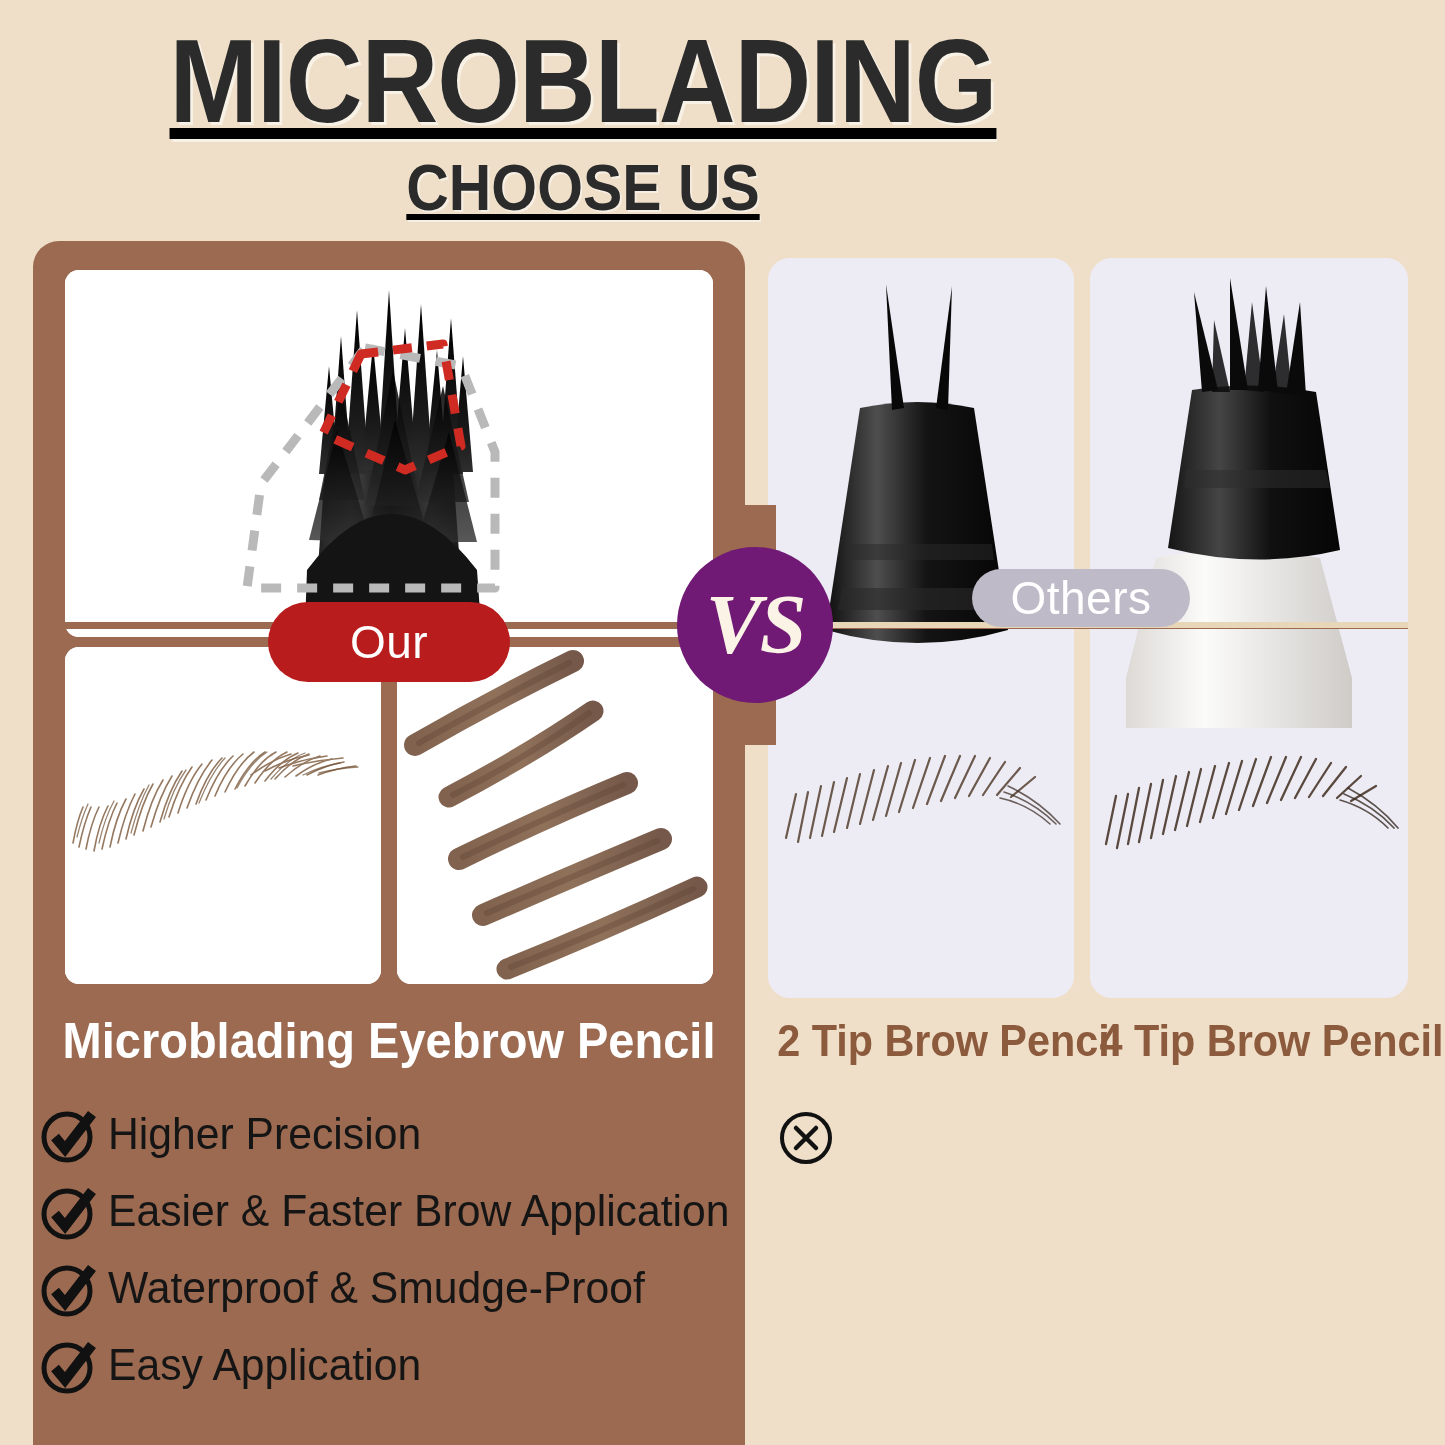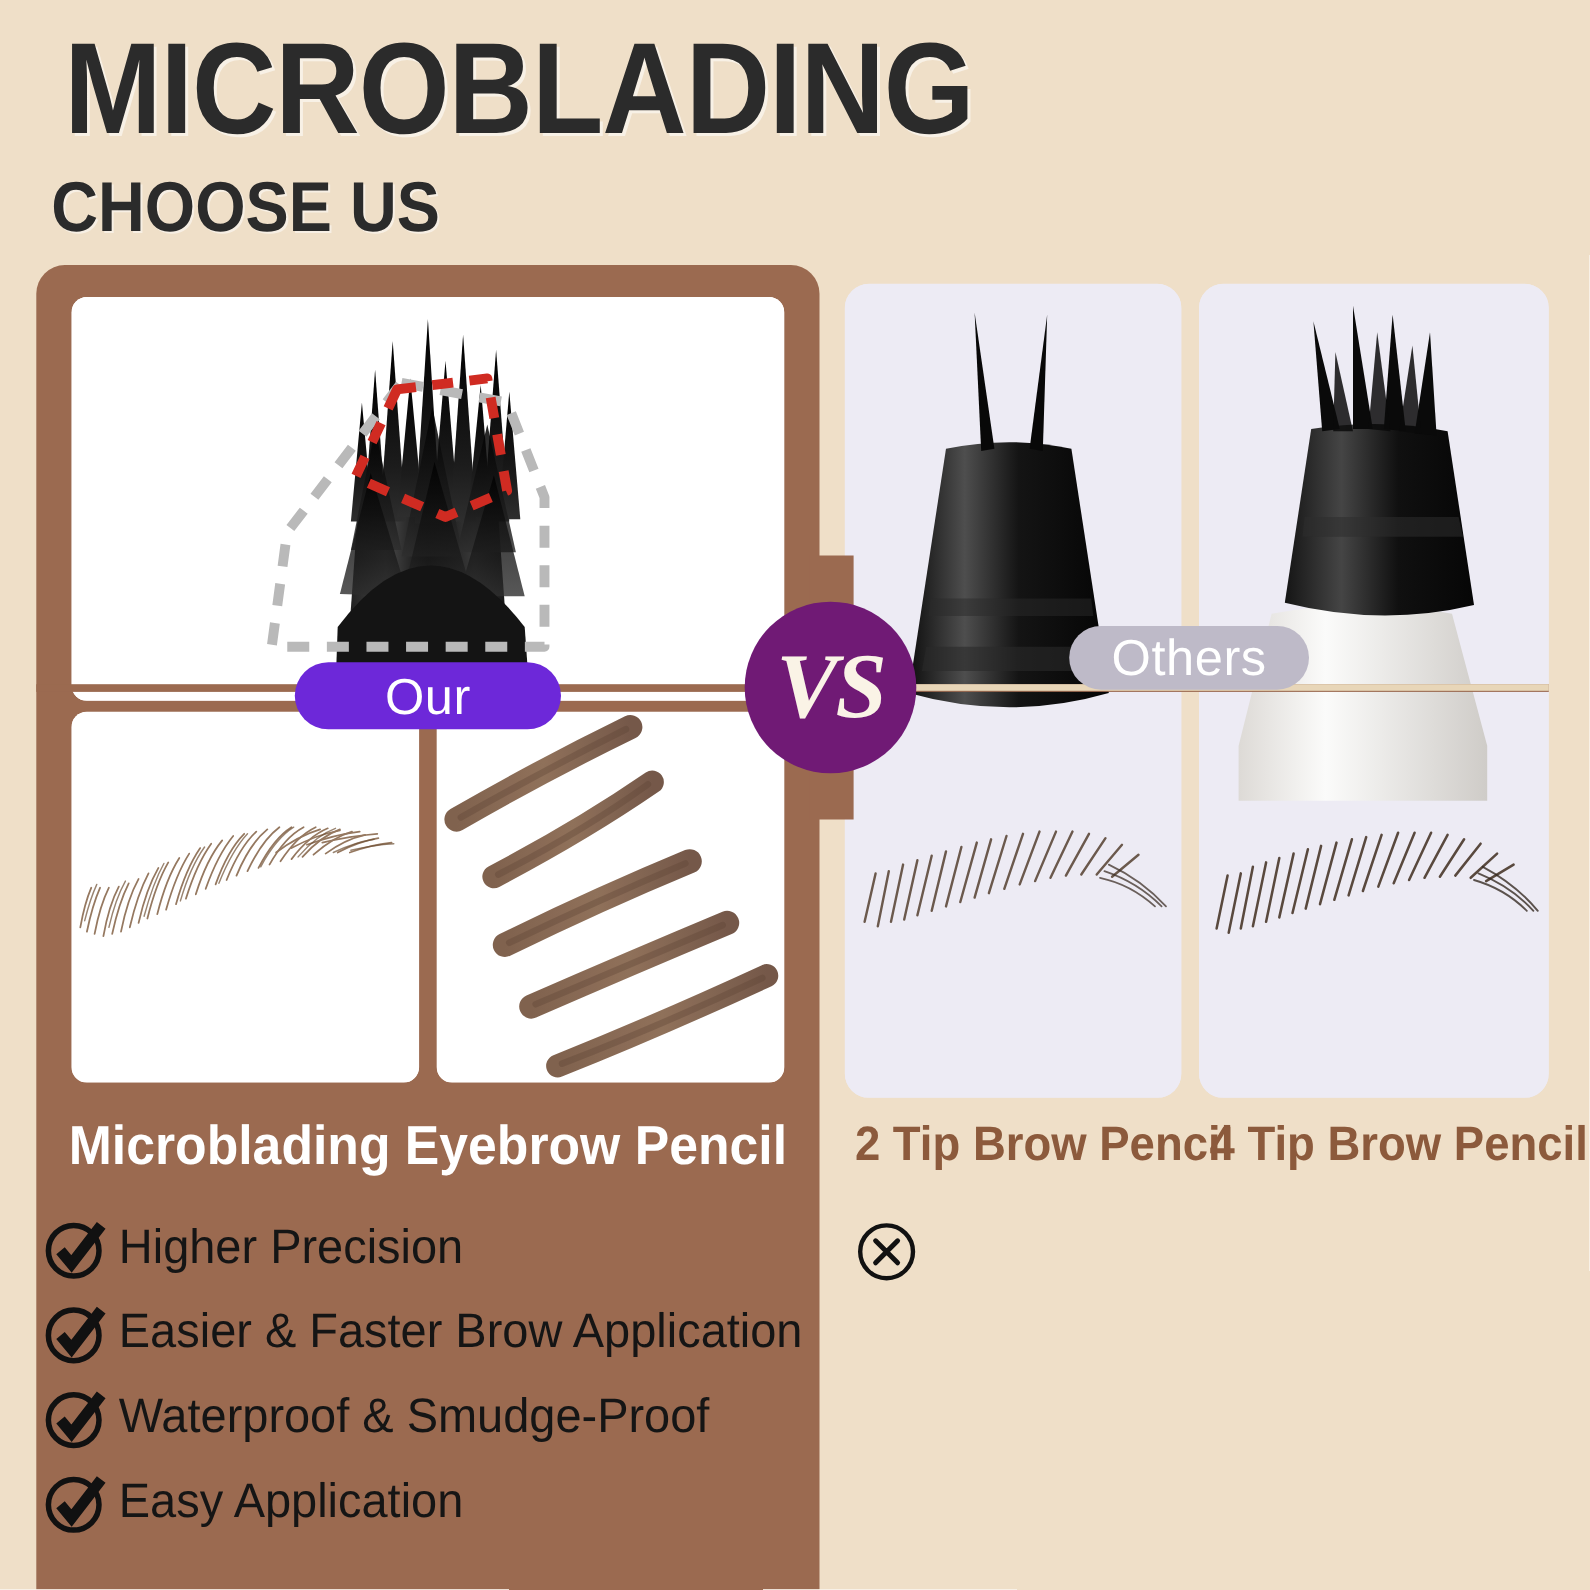--- a/index.html
+++ b/index.html
@@ -14,21 +14,22 @@
     background: #EFDFC8;
     overflow: hidden;
     font-family: "Liberation Sans", sans-serif;
   }
 
   
   #title-block {
     position: absolute;
     left: 0; top: 22px;
     width: 1166px;
-    text-align: left;
+    text-align: center;
+    text-decoration: underline;
   }
   #main-title {
     font-family: "Liberation Sans Narrow", "Liberation Sans", sans-serif;
     font-weight: bold;
     font-size: 118px;
     line-height: 1.0;
     letter-spacing: -1px;
     color: #2B2B2B;
     transform: scaleX(0.90);
     text-shadow: 3px 3px 0 rgba(255,255,255,0.55);
@@ -95,22 +96,22 @@
     align-items: center;
     justify-content: center;
     border-radius: 999px;
     color: #FFFFFF;
     font-size: 46px;
     font-weight: normal;
     letter-spacing: 0.5px;
   }
   #our-badge {
     left: 268px; top: 602px;
-    width: 242px; height: 61px;
-    background: #6d28d9;
+    width: 242px; height: 80px;
+    background: #b91c1c;
   }
   #others-badge {
     left: 972px; top: 569px;
     width: 218px; height: 58px;
     background: #BEBAC8;
   }
   #vs-circle {
     position: absolute;
     left: 677px; top: 547px;
     width: 156px; height: 156px;

